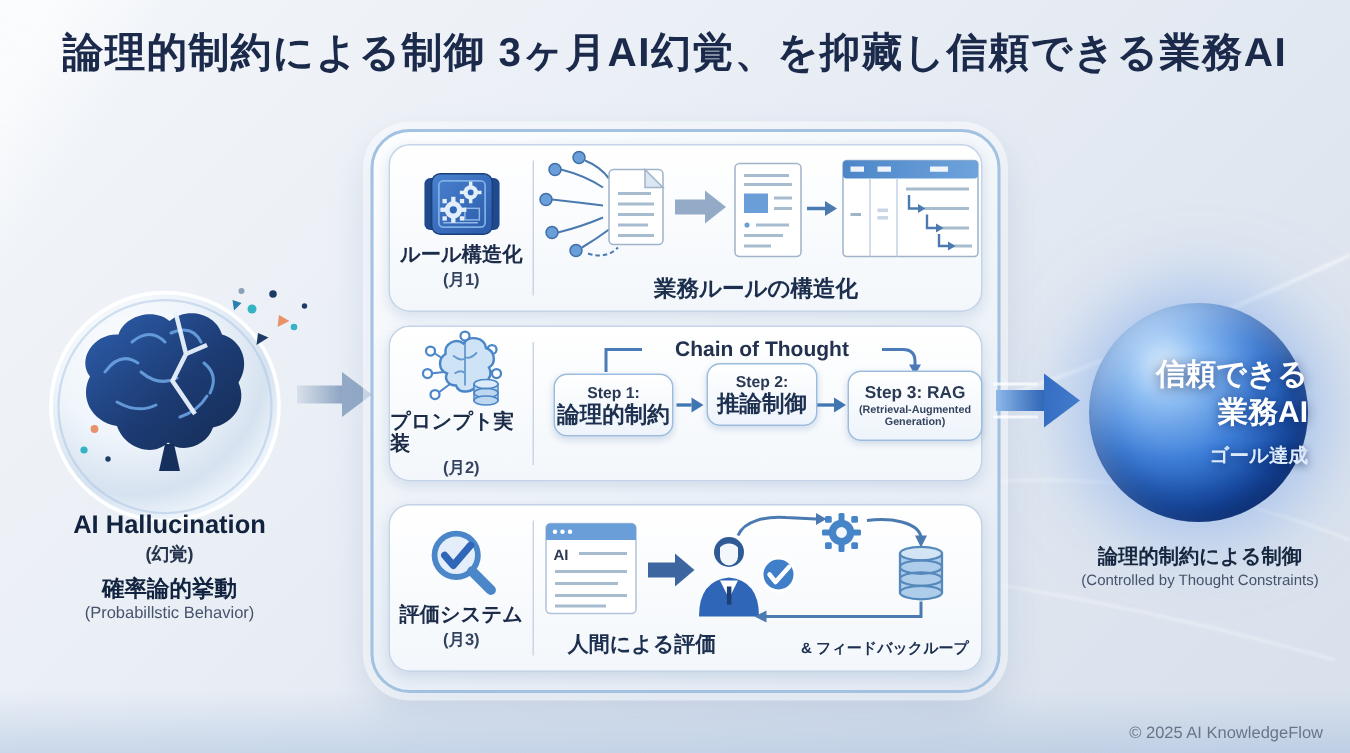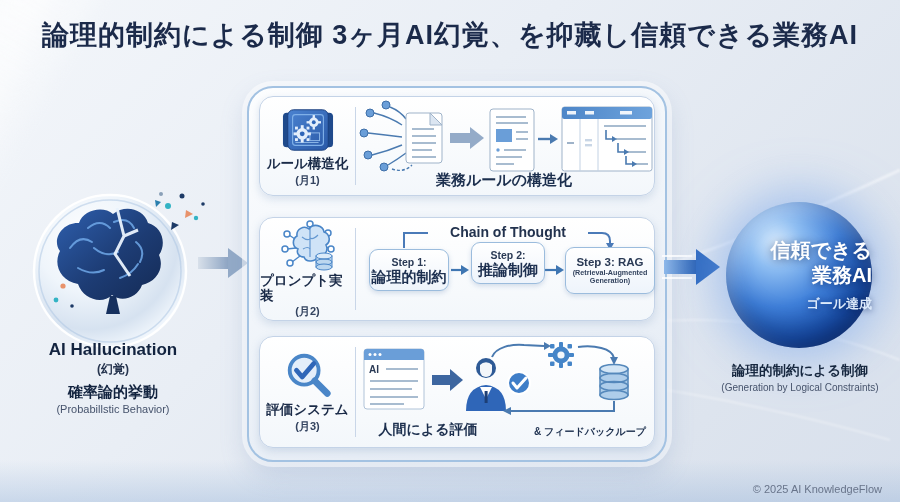--- a/index.html
+++ b/index.html
@@ -37,21 +37,21 @@
   
   .panel { position:absolute; left:247px; top:86px; width:420px; height:376px;
     border-radius:26px; border:2px solid #a3c2e2;
     background:linear-gradient(160deg,#fdfeff 0%,#eef3f9 55%,#e2e9f3 100%);
     box-shadow:0 0 0 5px rgba(255,255,255,.5), 0 10px 26px rgba(110,140,185,.28); }
 
   .prow { position:absolute; left:259px; width:396px;
     background:linear-gradient(180deg,#ffffff 0%,#f3f7fb 100%);
     border:1px solid #c4d3e7; border-radius:14px;
     box-shadow:0 3px 9px rgba(120,150,190,.26); }
-  .prow1 { top:96px;  height:100px; }
+  .prow1 { top:96px;  height:112px; }
   .prow2 { top:217px; height:104px; }
   .prow3 { top:336px; height:112px; }
   .prow .vdiv { position:absolute; left:95px; top:10px; bottom:10px; width:1px; background:#c9d6e8; }
 
   .row-left { position:absolute; left:0; top:0; bottom:0; width:95px;
     display:flex; flex-direction:column; align-items:center; justify-content:center; gap:1px; }
   .row-label { font-size:13.5px; font-weight:800; color:#1b2b48; line-height:1.1; }
   .row-month { font-size:11px; font-weight:600; color:#33435f; }
 
   .row-caption { position:absolute; bottom:5px; left:100px; right:6px; text-align:center;
@@ -500,17 +500,17 @@
     <polygon points="34,7 58,25 34,43" fill="#2f6ac0"></polygon>
   </svg>
 
   <div class="goal-sphere">
     <div class="g1">信頼できる</div>
     <div class="g1">業務AI</div>
     <div class="g3">ゴール達成</div>
   </div>
   <div class="goal-caption">
     <div class="c1">論理的制約による制御</div>
-    <div class="c2">(Generation by Logical Constraints)</div>
+    <div class="c2">(Controlled by Thought Constraints)</div>
   </div>
 
   <div class="footer">© 2025 AI KnowledgeFlow</div>
 </div>
 
 </body></html>

